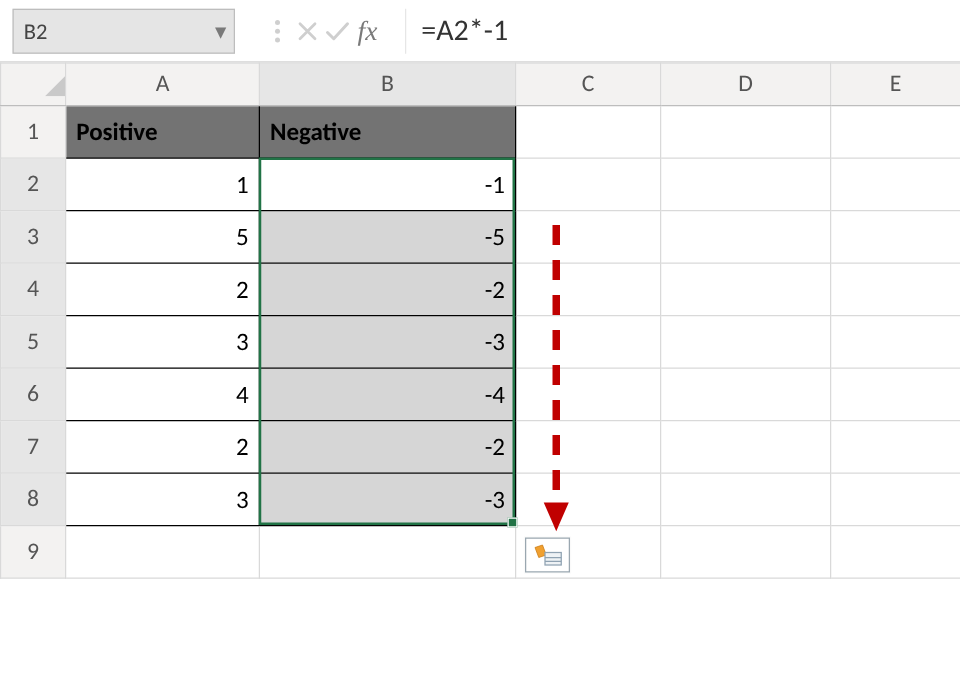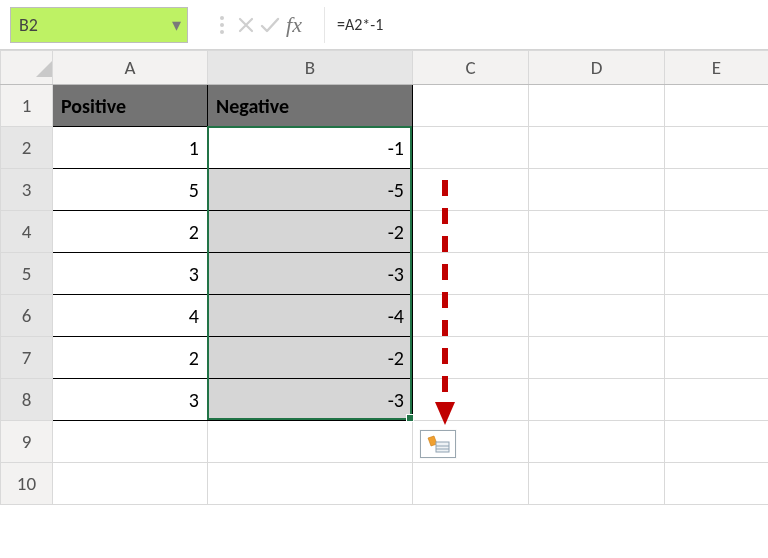--- a/index.html
+++ b/index.html
@@ -18,21 +18,21 @@
       align-items: center;
       height: 50px;
       border-bottom: 1px solid #d4d4d4;
       padding: 6px 10px 6px 10px;
       gap: 12px;
     }
     .name-box {
       width: 178px;
       height: 36px;
       border: 1px solid #bdbdbd;
-      background: #bef264;
+      background: #e5e5e5;
       display: flex;
       align-items: center;
       padding: 0 8px;
       font-size: 18px;
       color: #444;
       position: relative;
     }
     .name-box .dropdown-caret {
       position: absolute;
       right: 6px;
@@ -46,21 +46,21 @@
       color: #bcbcbc;
       padding-left: 10px;
     }
     .fb-icon { display:flex; align-items:center; justify-content:center; width:24px; height:24px; }
     .fb-icon.fx { font-style: italic; font-family: 'Times New Roman', serif; color: #7a7a7a; font-size: 22px; }
     .formula-input {
       flex: 1;
       height: 36px;
       display: flex;
       align-items: center;
-      font-size: 16px;
+      font-size: 24px;
       color: #333;
       padding-left: 12px;
       border-left: 1px solid #e6e6e6;
       margin-left: 6px;
     }
 
     
     .grid-wrap { position: relative; }
     table.sheet {
       border-collapse: collapse;
@@ -290,28 +290,20 @@
         <td></td>
       </tr>
       <tr>
         <th class="row-hdr">9</th>
         <td></td>
         <td></td>
         <td></td>
         <td></td>
         <td></td>
       </tr>
-      <tr>
-        <th class="row-hdr">10</th>
-        <td></td>
-        <td></td>
-        <td></td>
-        <td></td>
-        <td></td>
-      </tr>
     </tbody>
   </table>
 
   <div class="selection-outline" style="left:207px; top:76px; width:205px; height:294px;">
     <div class="fill-handle"></div>
   </div>
 
   <div class="smarttag" style="left:420px; top:380px;">
     <svg width="28" height="20" viewBox="0 0 28 20">
       <path d="M4 4 L10 2 L13 10 L7 12 Z" fill="#f0a030" stroke="#c97a10" stroke-width="0.6"></path>

